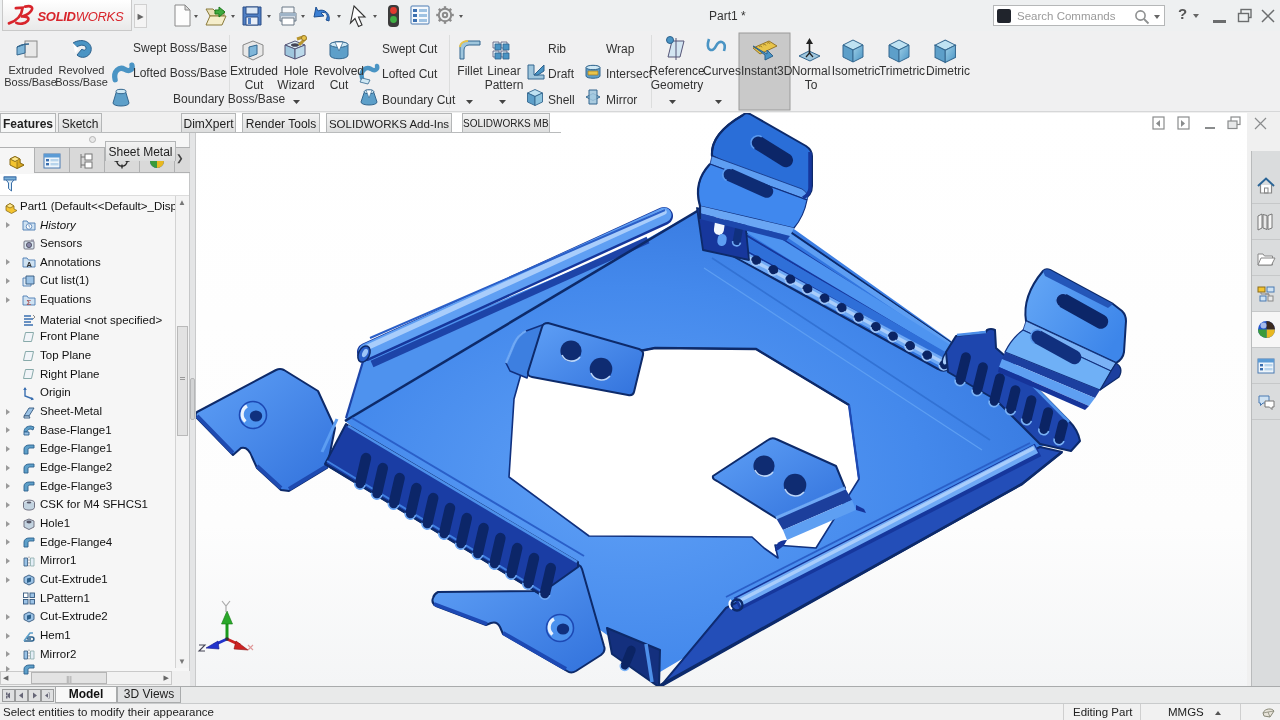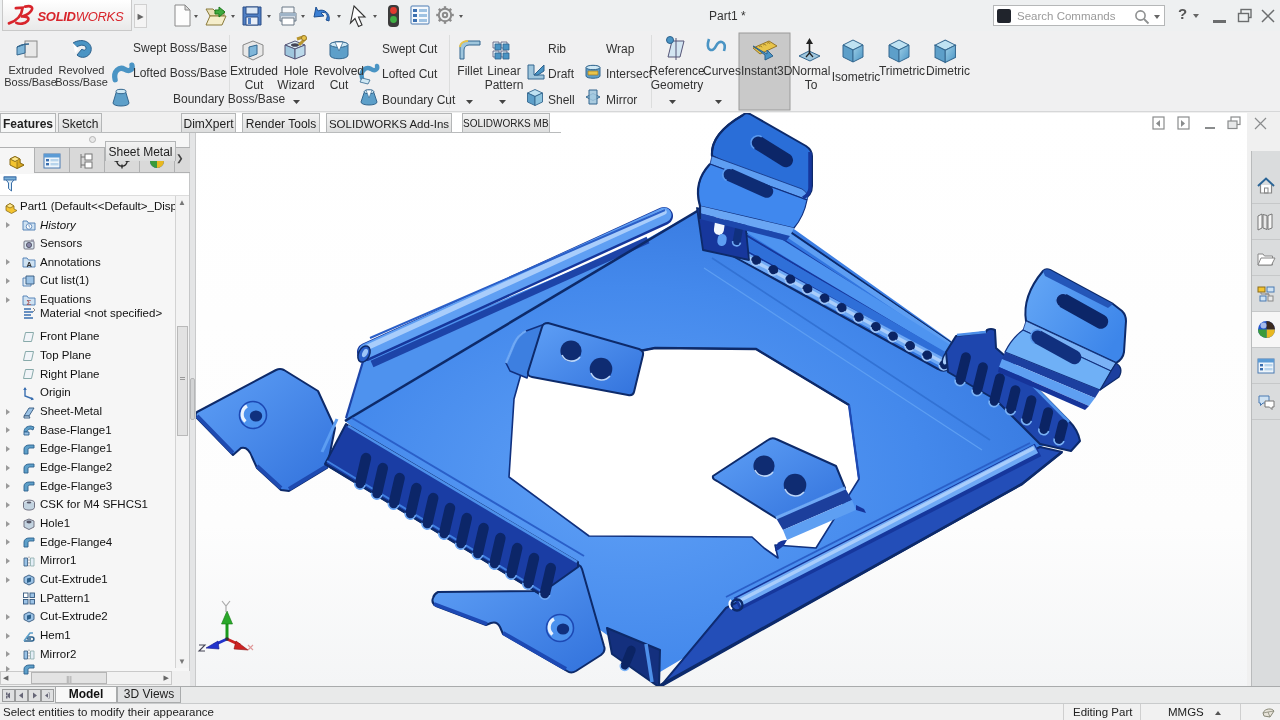--- a/index.html
+++ b/index.html
@@ -339,21 +339,21 @@
     <div class="rlbl" style="left:548px;top:11px;">Rib</div>
     <div class="rlbl" style="left:548px;top:36px;">Draft</div>
     <div class="rlbl" style="left:548px;top:62px;">Shell</div>
     <div class="rlbl" style="left:606px;top:11px;">Wrap</div>
     <div class="rlbl" style="left:606px;top:36px;">Intersect</div>
     <div class="rlbl" style="left:606px;top:62px;">Mirror</div>
     <div class="rlbl" style="left:648px;top:33px;width:58px;">Reference<br>Geometry</div>
     <div class="rlbl" style="left:703px;top:33px;width:36px;">Curves</div>
     <div class="rlbl" style="left:741px;top:33px;width:48px;">Instant3D</div>
     <div class="rlbl" style="left:790px;top:33px;width:42px;">Normal<br>To</div>
-    <div class="rlbl" style="left:831px;top:39px;width:50px;text-align:center;">Isometric</div>
+    <div class="rlbl" style="left:831px;top:33px;width:50px;text-align:center;">Isometric</div>
     <div class="rlbl" style="left:877px;top:33px;width:50px;">Trimetric</div>
     <div class="rlbl" style="left:924px;top:33px;width:48px;">Dimetric</div>
   </div>
   <div id="tabrow">
     <div class="rtab active" style="left:0;width:56px;">Features</div>
     <div class="rtab" style="left:58px;width:44px;">Sketch</div>
     <div class="rtab" style="left:105px;width:71px;margin-top:28px;">Sheet Metal</div>
     <div class="rtab" style="left:181px;width:55px;">DimXpert</div>
     <div class="rtab" style="left:242px;width:78px;">Render Tools</div>
     <div class="rtab" style="left:326px;width:126px;font-size:11.5px;">SOLIDWORKS Add-Ins</div>
@@ -464,21 +464,21 @@
         <span style="position:absolute;left:40px;top:2.5px;">Cut list(1)</span>
       </div>
     <div class="trow" style="top:157.5px;">
         <span style="position:absolute;left:6px;top:6px;width:0;height:0;border-left:4px solid #9a9a9a;border-top:3.5px solid transparent;border-bottom:3.5px solid transparent;"></span>
         <svg style="position:absolute;left:22px;top:2px;" width="14" height="15" viewBox="0 0 14 15">
           <path d="M1,3 h4 l1.5,2 h6.5 v7 h-12 z" fill="#cfe2f2" stroke="#4a7ab2" stroke-width="0.9"></path>
           <text x="4.5" y="11.5" font-size="8" font-weight="bold" fill="#a55">Σ</text>
         </svg>
         <span style="position:absolute;left:40px;top:2.5px;">Equations</span>
       </div>
-    <div class="trow" style="top:171px;">
+    <div class="trow" style="top:178px;">
         <svg style="position:absolute;left:22px;top:2px;" width="14" height="15" viewBox="0 0 14 15">
           <path d="M2,3 h7 M2,6 h9 M2,9 h7 M2,12 h9" stroke="#3a6fb0" stroke-width="1.5"></path>
           <path d="M11,2 l2,2 l-2,2" fill="none" stroke="#888" stroke-width="1"></path>
         </svg>
         <span style="position:absolute;left:40px;top:2.5px;">Material &lt;not specified&gt;</span>
       </div>
     <div class="trow" style="top:194.5px;">
         <svg style="position:absolute;left:22px;top:2px;" width="14" height="15" viewBox="0 0 14 15">
           <path d="M3.5,2.5 h8 l-2,9 h-8 z" fill="#eef4fa" fill-opacity="0.6" stroke="#8aa" stroke-width="1"></path>
         </svg>

